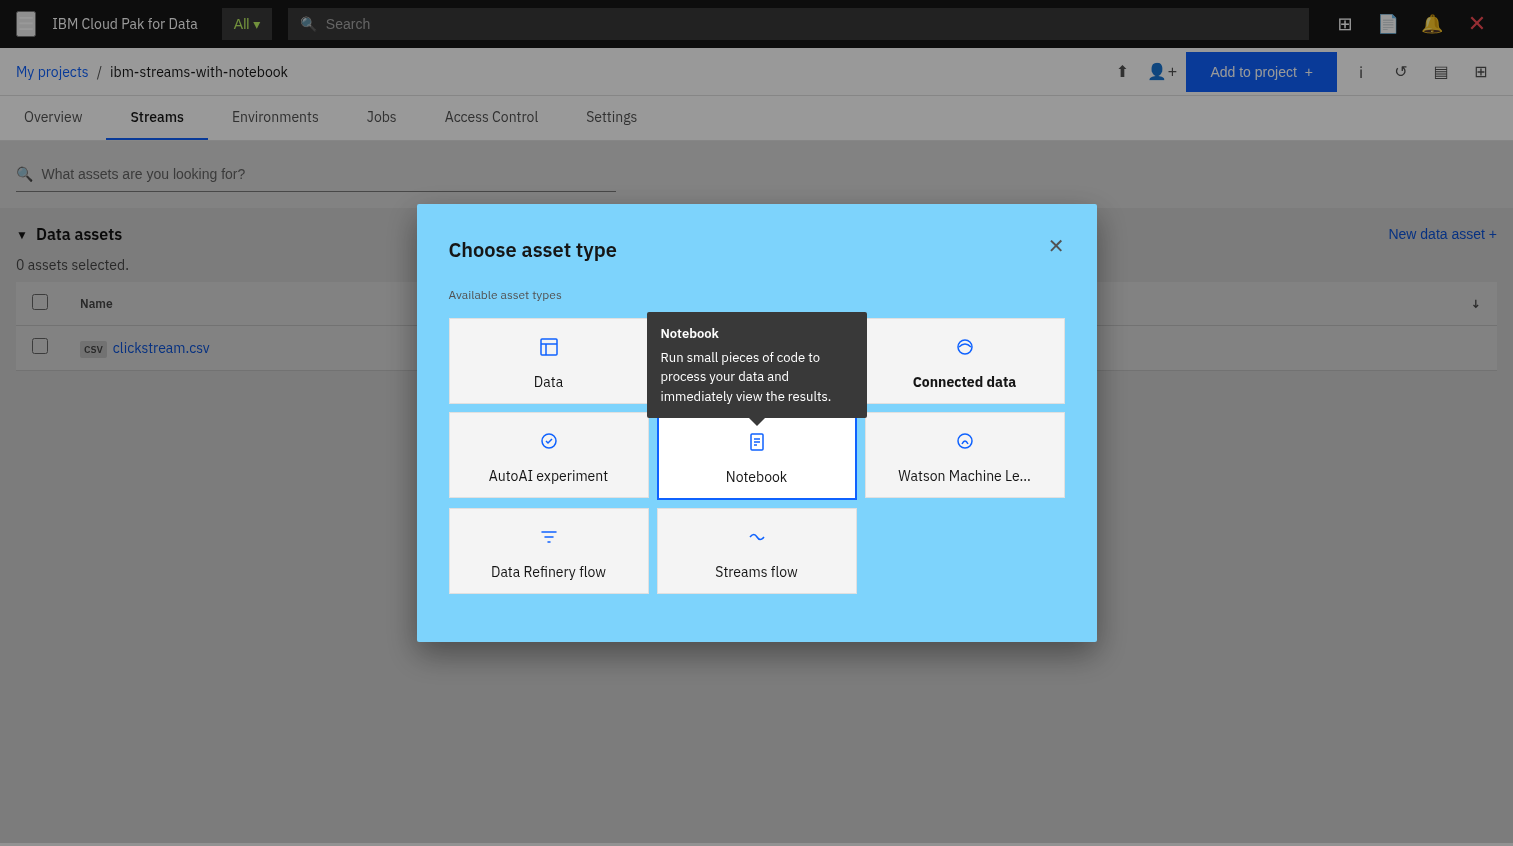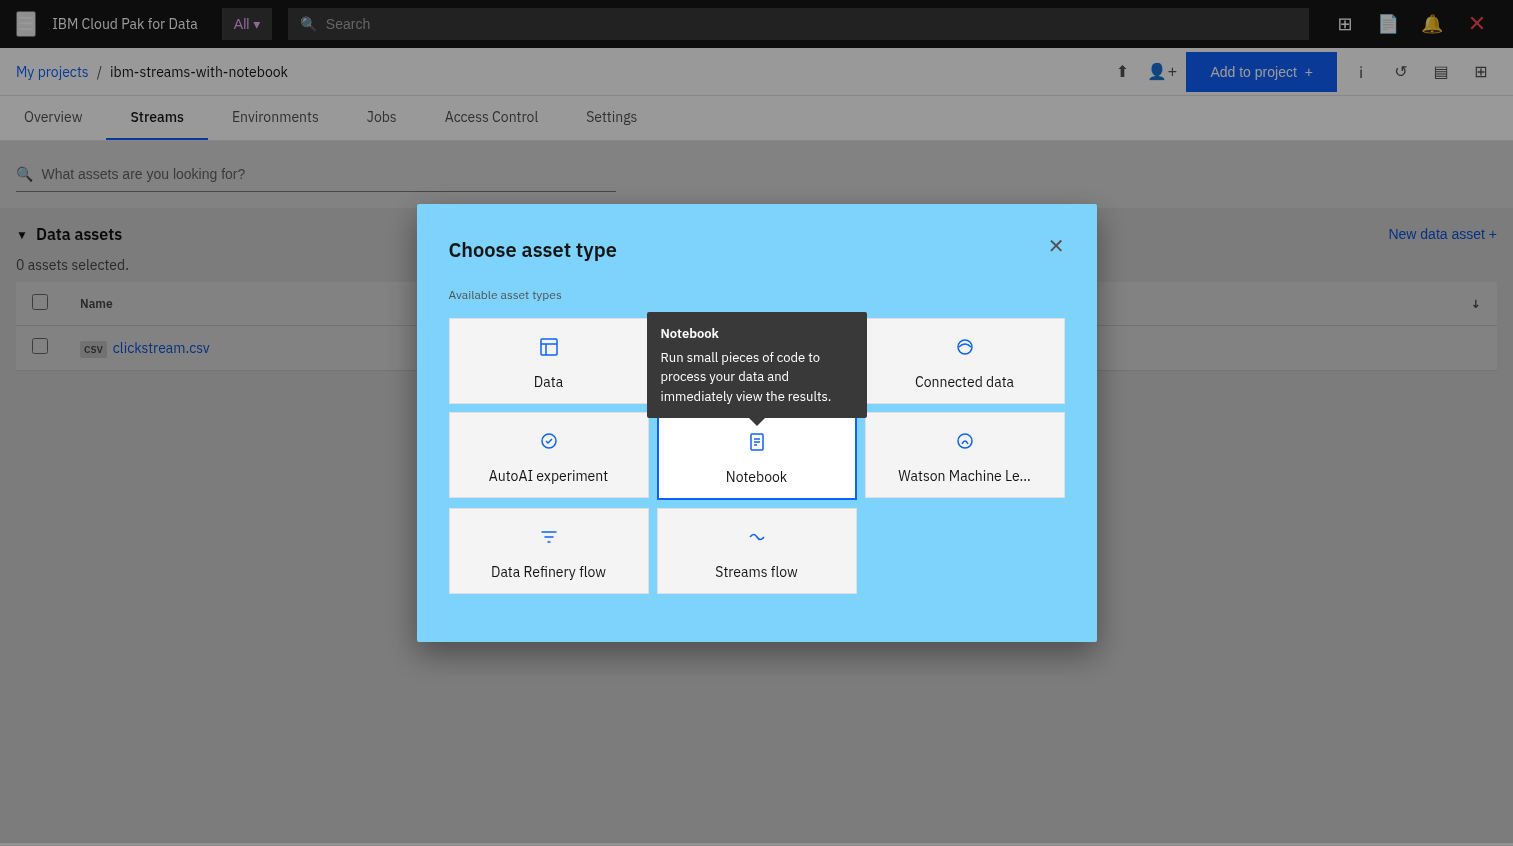--- a/index.html
+++ b/index.html
@@ -7,21 +7,21 @@
 
     
     .topnav {
       display: flex; align-items: center; background: #161616; color: #fff;
       height: 48px; padding: 0 16px; gap: 16px; position: relative; z-index: 10;
     }
     .topnav-menu-icon { cursor: pointer; font-size: 18px; color: #fff; }
     .topnav-title { font-size: 14px; font-weight: 400; color: #fff; flex: 0 0 auto; margin-right: 8px; }
     .topnav-filter {
       display: flex; align-items: center; gap: 4px;
-      background: #393939; border: none; color: #f0abfc; padding: 0 12px;
+      background: #393939; border: none; color: #bef264; padding: 0 12px;
       height: 32px; cursor: pointer; font-size: 14px;
     }
     .topnav-search {
       display: flex; align-items: center; gap: 8px;
       background: #393939; height: 32px; padding: 0 12px; flex: 1;
     }
     .topnav-search input {
       background: transparent; border: none; outline: none; color: #fff;
       font-size: 14px; width: 100%;
     }
@@ -268,21 +268,21 @@
               <svg width="20" height="20" viewBox="0 0 20 20" fill="none">
                 <rect x="2" y="2" width="16" height="16" rx="1" stroke="#0f62fe" stroke-width="1.5" fill="none"></rect>
                 <line x1="2" y1="7" x2="18" y2="7" stroke="#0f62fe" stroke-width="1.5"></line>
                 <line x1="7" y1="7" x2="7" y2="18" stroke="#0f62fe" stroke-width="1.5"></line>
               </svg>
             </div>
     <span class="asset-card-label">Data</span>
   </div>
         </div>
         <div></div>
-        <div style="position: relative;">
+        <div style="position: relative; font-weight: bold;">
           <div class="asset-card">
     <div class="asset-card-icon">
               <svg width="20" height="20" viewBox="0 0 20 20" fill="none">
                 <circle cx="10" cy="10" r="7" stroke="#0f62fe" stroke-width="1.5" fill="none"></circle>
                 <path d="M4 10 Q10 4 16 10" stroke="#0f62fe" stroke-width="1.5" fill="none"></path>
               </svg>
             </div>
     <span class="asset-card-label">Connected data</span>
   </div>
         </div>

